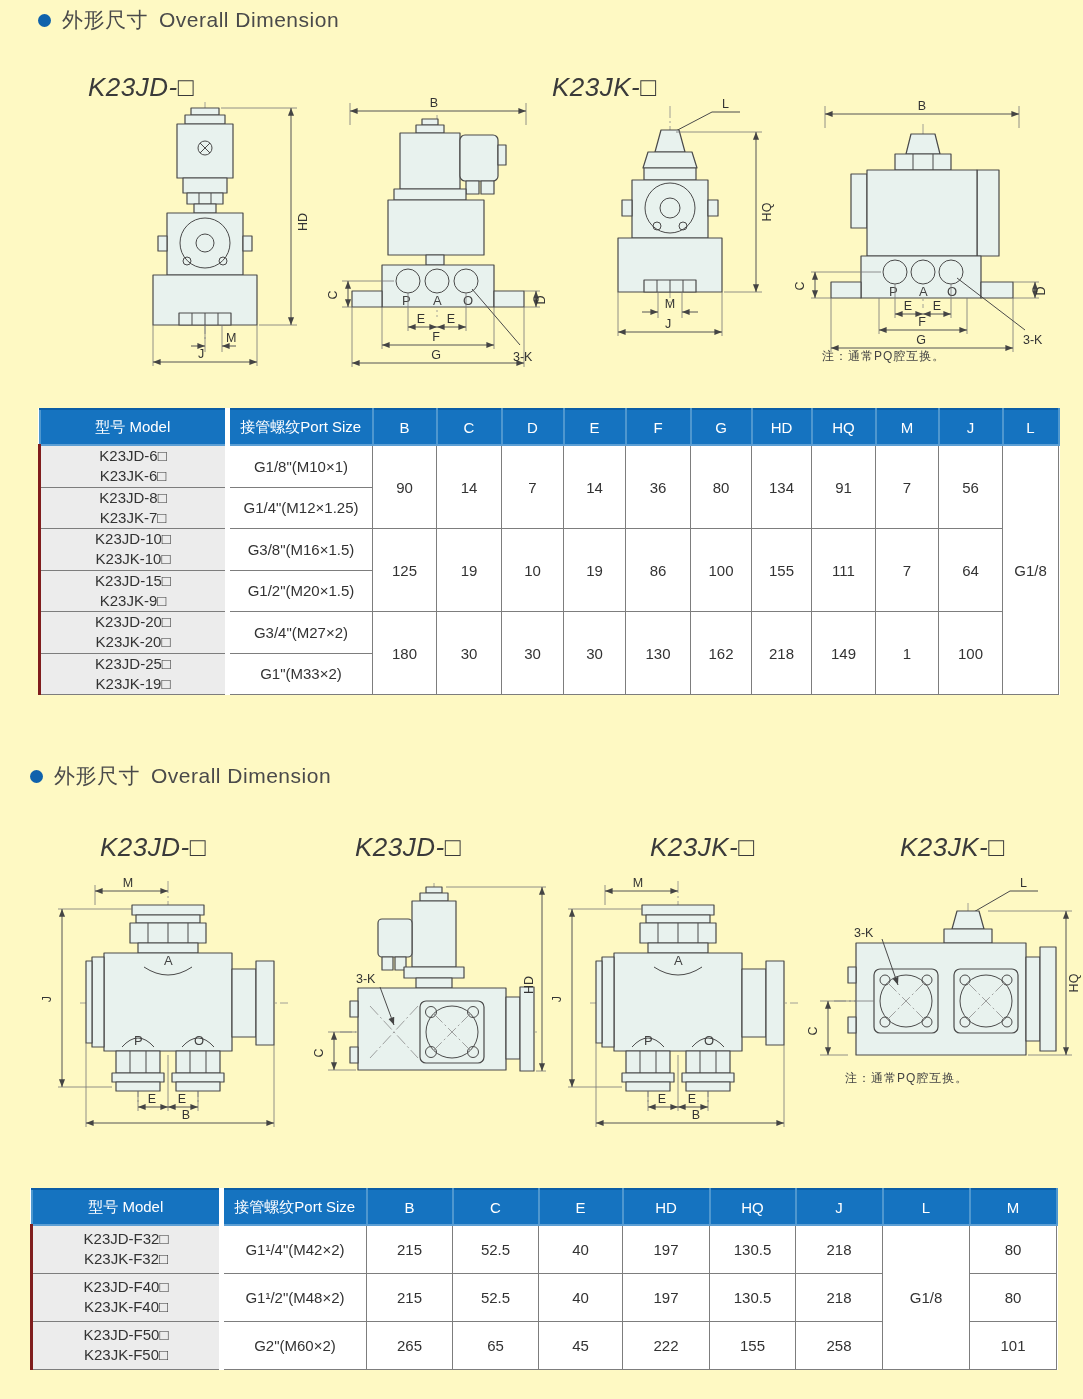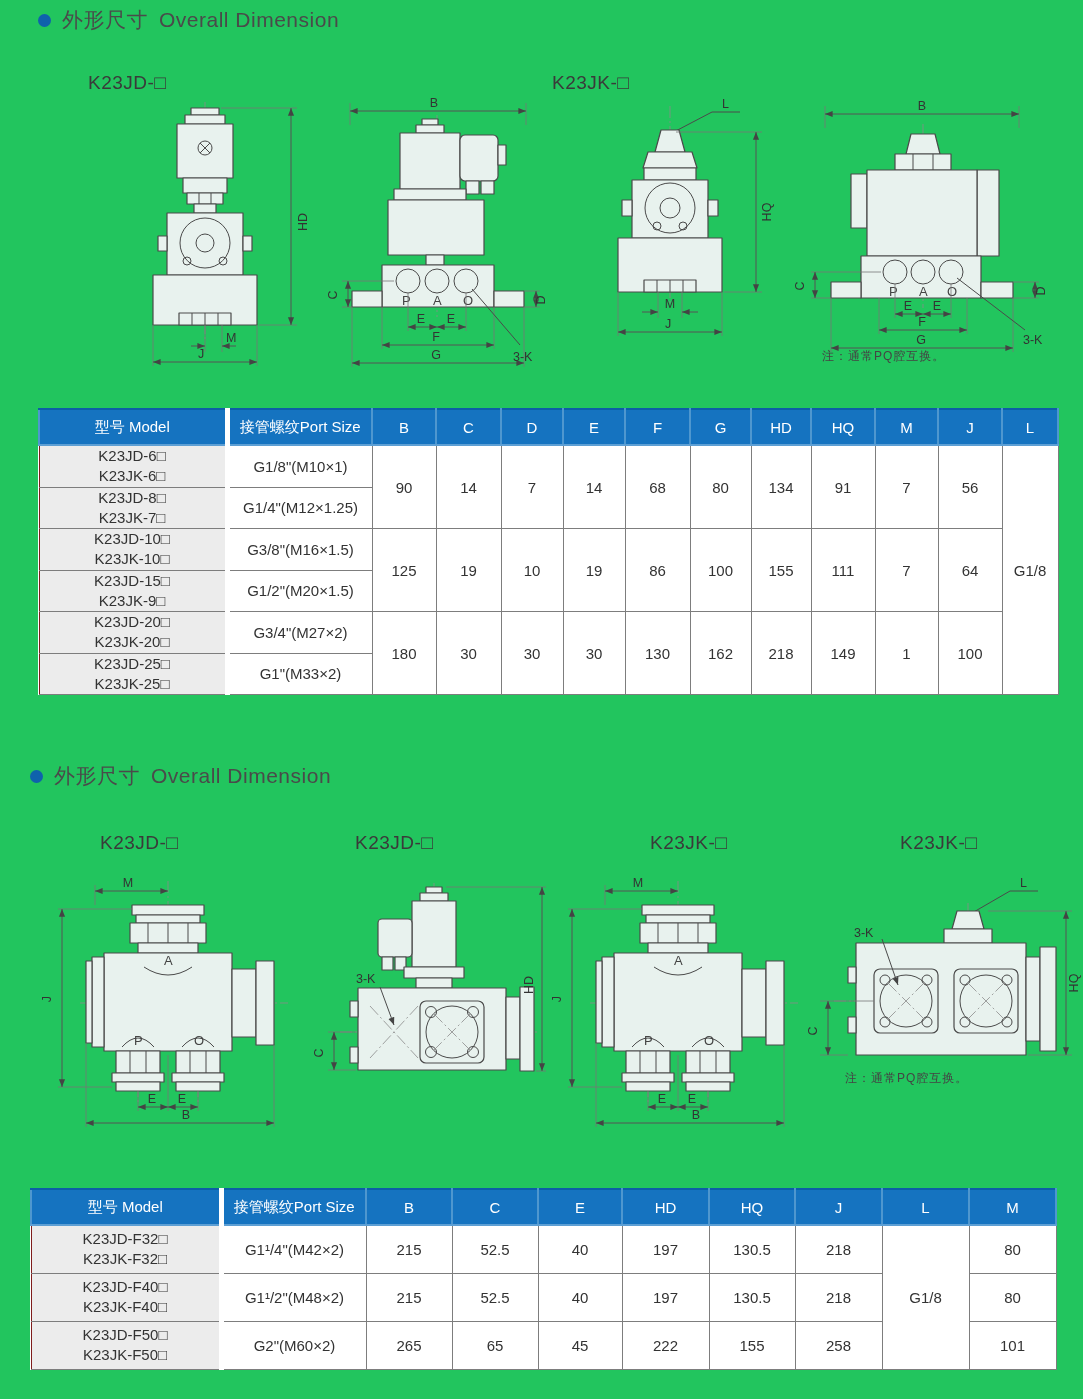--- a/index.html
+++ b/index.html
@@ -1,28 +1,28 @@
 <!DOCTYPE html>
 <html><head>
 <meta charset="utf-8">
 <style>
   html,body{margin:0;padding:0;background:#fff;}
-  .page{position:relative;width:1083px;height:1399px;background:#22c55e;overflow:hidden;
+  .page{position:relative;width:1083px;height:1399px;background:#fef9c3;overflow:hidden;
         font-family:"Liberation Sans","DejaVu Sans",sans-serif;color:#333;}
   .sec-title{position:absolute;display:flex;align-items:center;gap:11px;
              font-size:21px;color:#4a4a4a;letter-spacing:.5px;}
   .dot{width:13px;height:13px;border-radius:50%;background:#0f62ac;flex:0 0 auto;}
-  .model-label{position:absolute;font-size:19px;color:#3a3a3a;letter-spacing:.5px;}
+  .model-label{position:absolute;font-size:26px;color:#3a3a3a;letter-spacing:.5px;font-style:italic;}
   .note{position:absolute;font-size:12px;color:#444;letter-spacing:1px;}
   table{border-collapse:collapse;table-layout:fixed;position:absolute;background:#fff;}
   th{background:#1573c0;color:#fff;font-weight:normal;font-size:15px;text-align:center;
      height:32px;border-top:2px solid #0c5ea6;border-bottom:2px solid #5d9fd4;
      border-left:2px solid #4e97cf;border-right:2px solid #4e97cf;}
   td{border:1px solid #7d7d7d;font-size:15px;text-align:center;color:#333;background:#fff;padding:0 2px;}
-  td.mc{background:#ececec;border-right:5px solid #fff;border-left:1px solid #7f1d1d;}
+  td.mc{background:#ececec;border-right:5px solid #fff;border-left:3px solid #7f1d1d;}
   th.gaph{border-right:5px solid #fff;}
   .mc span{display:block;line-height:1.35;}
   .t1 tr.r{height:41px;} .t2 tr.r{height:48px;}
   
   svg.drw{position:absolute;overflow:visible;}
   .b{fill:#e8f2ee;stroke:#4a4a4a;stroke-width:1.2;stroke-linejoin:round;}
   .ln{stroke:#4a4a4a;stroke-width:1;fill:none;}
   .d{stroke:#555;stroke-width:1;fill:none;}
   .x{stroke:#777;stroke-width:.8;fill:none;}
   .c{stroke:#8a8a8a;stroke-width:.8;fill:none;stroke-dasharray:12 3 2 3;}
@@ -278,21 +278,21 @@
     <tr class="r">
       <td class="mc">
         <span>K23JD-6□</span>
         <span>K23JK-6□</span>
       </td>
       <td>G1/8"(M10×1)</td>
       <td rowspan="2">90</td>
       <td rowspan="2">14</td>
       <td rowspan="2">7</td>
       <td rowspan="2">14</td>
-      <td rowspan="2">68</td>
+      <td rowspan="2">36</td>
       <td rowspan="2">80</td>
       <td rowspan="2">134</td>
       <td rowspan="2">91</td>
       <td rowspan="2">7</td>
       <td rowspan="2">56</td>
       <td rowspan="6">G1/8</td>
     </tr>
     <tr class="r">
       <td class="mc">
         <span>K23JD-8□</span>
@@ -337,21 +337,21 @@
       <td rowspan="2">130</td>
       <td rowspan="2">162</td>
       <td rowspan="2">218</td>
       <td rowspan="2">149</td>
       <td rowspan="2">1</td>
       <td rowspan="2">100</td>
     </tr>
     <tr class="r">
       <td class="mc">
         <span>K23JD-25□</span>
-        <span>K23JK-25□</span>
+        <span>K23JK-19□</span>
       </td>
       <td>G1"(M33×2)</td>
     </tr>
   </tbody>
     </table>
 
   <div class="sec-title" style="left:30px;top:762px;">
     <span class="dot"></span>
     <span>外形尺寸</span>
     <span>Overall Dimension</span>

